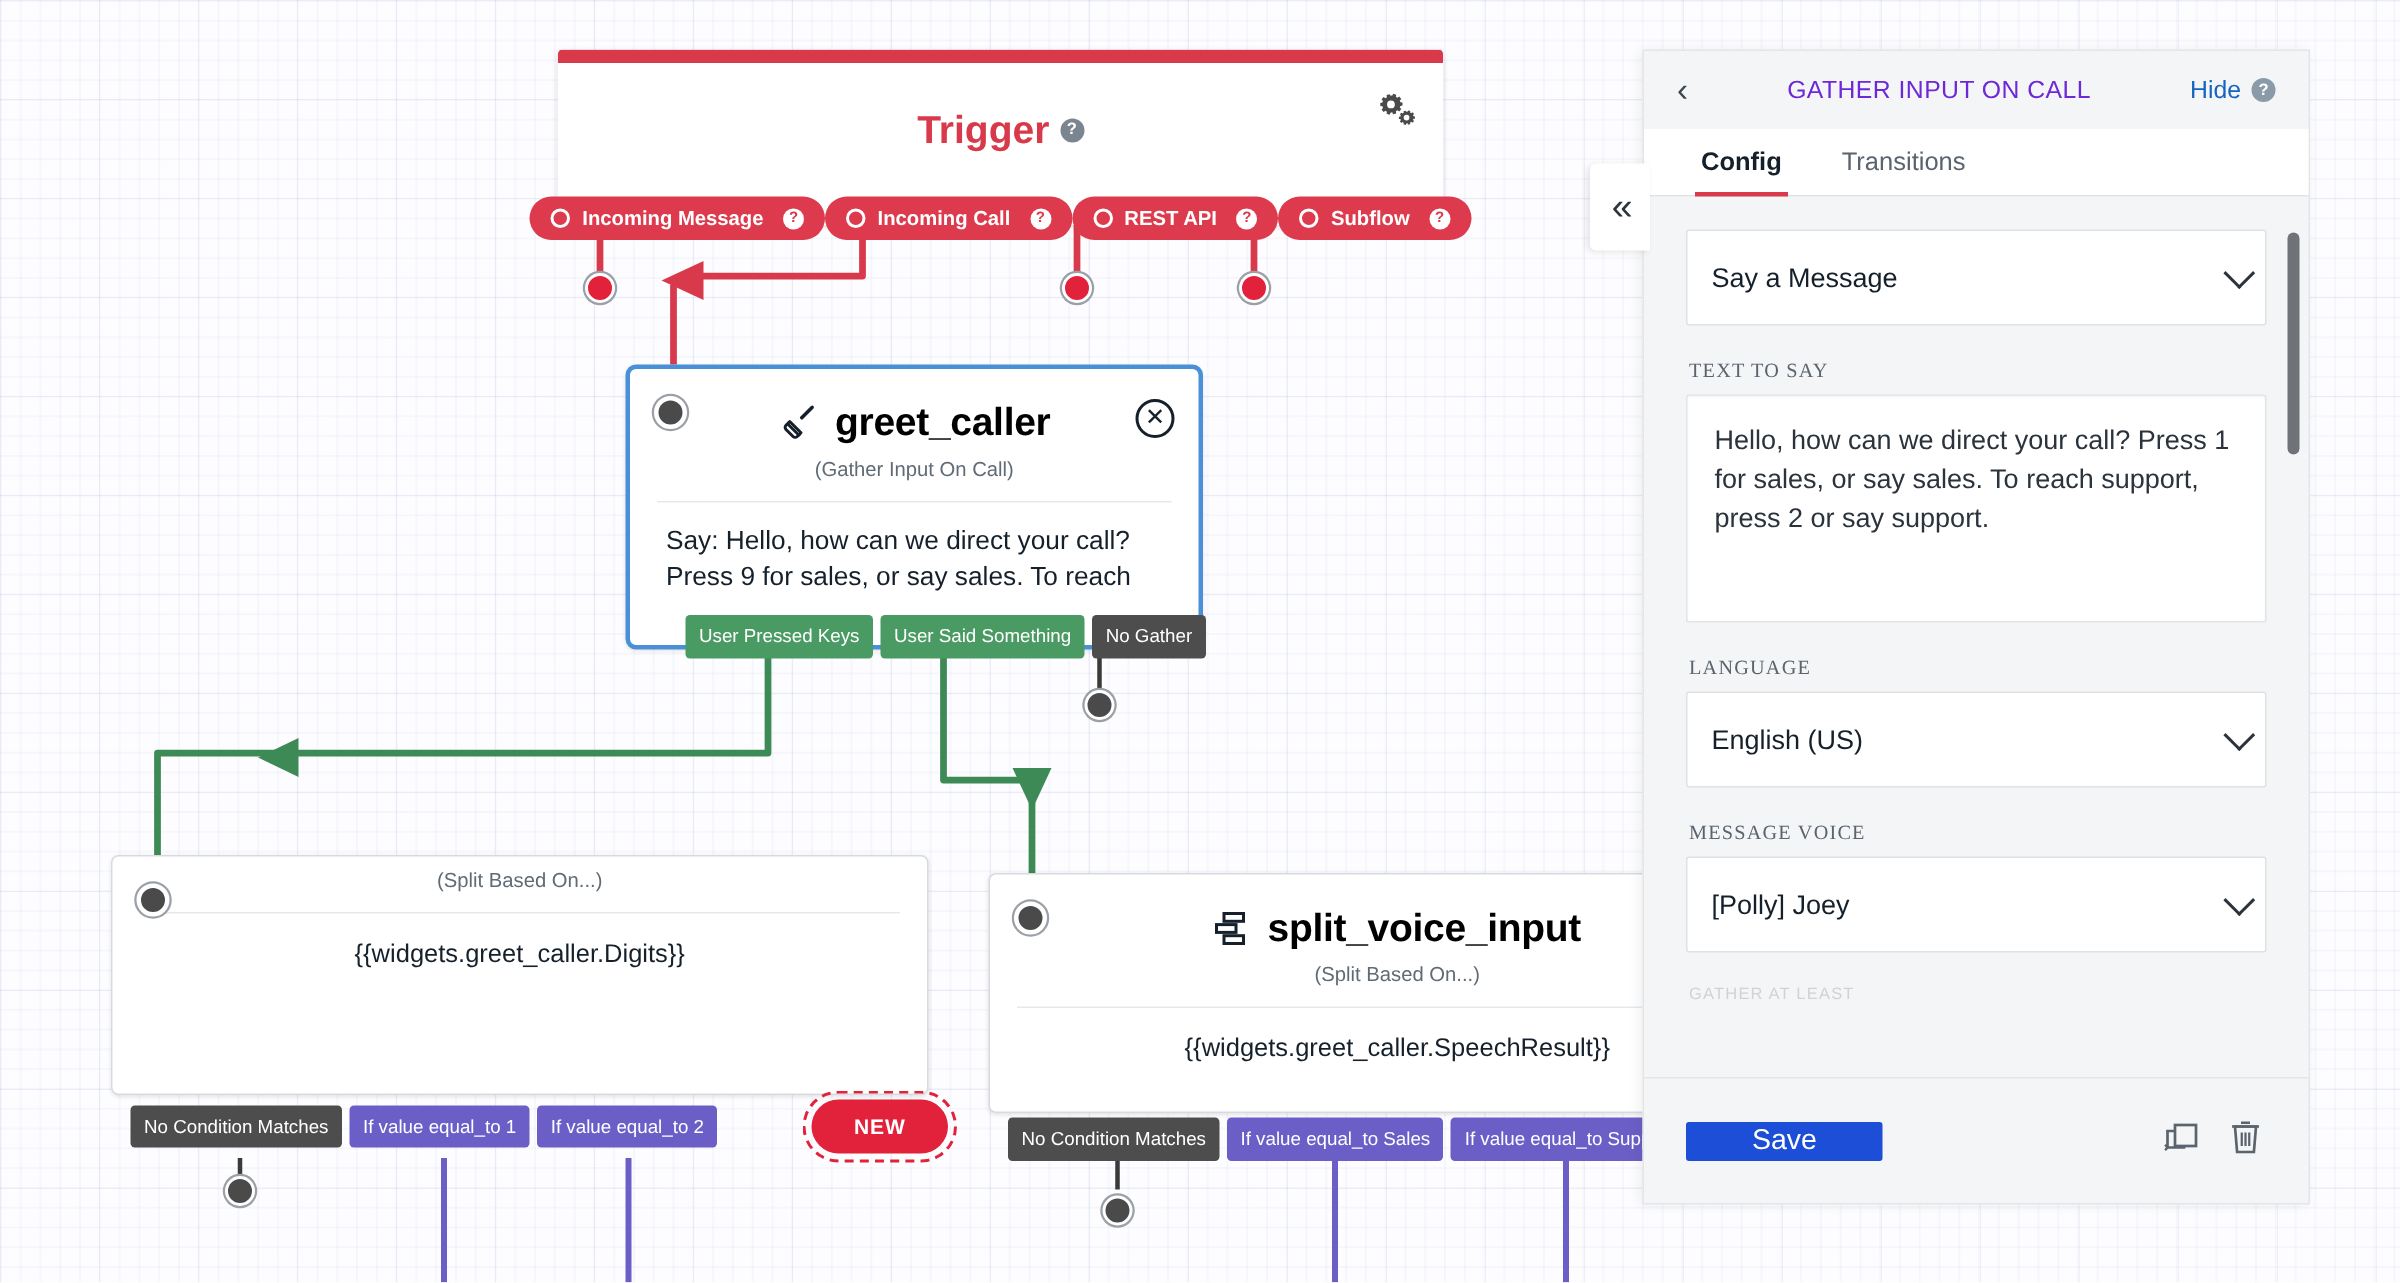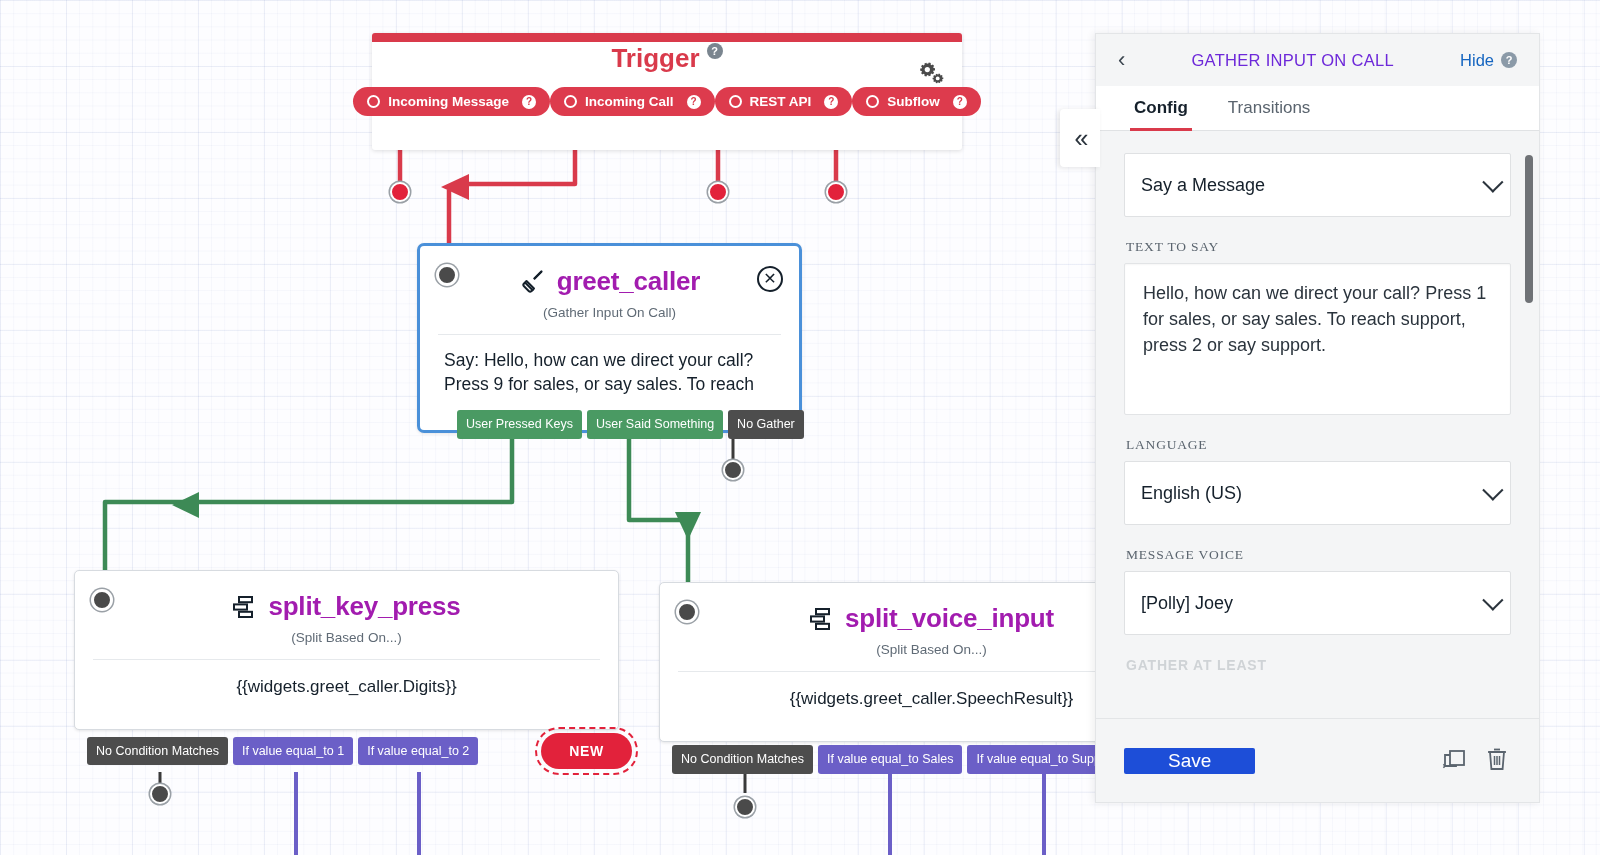--- a/index.html
+++ b/index.html
@@ -30,21 +30,21 @@
   
   .node {
     position:absolute; background:#fff;
     border:1px solid #d7dbe0; border-radius:5px;
     box-shadow:0 1px 3px rgba(0,0,0,.10);
   }
   .node.selected { border:3px solid #4a90d9; border-radius:7px; }
 
   .node-title {
     display:flex; align-items:center; justify-content:center;
-    font-size:26px; font-weight:700; color:#a21caf;
+    font-size:26px; font-weight:700; color:#000000;
     letter-spacing:-0.2px; padding-top:20px;
   }
   .node-title .tico { margin-right:10px; display:inline-flex; }
   .node-sub {
     text-align:center; color:#606b76; font-size:13.5px;
     margin-top:8px; padding-bottom:14px;
   }
   .node-divider { height:1px; background:#e6e9ec; margin:0 18px; }
   .node-body {
     text-align:center; font-size:17px; color:#15202b;
@@ -91,33 +91,33 @@
 
   
   #trigger {
     position:absolute; left:372px; top:33px; width:590px; height:117px;
     background:#fff; border-radius:3px;
     box-shadow:0 1px 4px rgba(0,0,0,.13);
     border-top:9px solid #d93a4b;
   }
   #trigger .t-title {
     text-align:center; color:#d93a4b; font-size:26px; font-weight:700;
-    margin-top:1px; display:flex; justify-content:center;
+    margin-top:29px; display:flex; align-items:center; justify-content:center;
   }
   .qmark {
     display:inline-flex; align-items:center; justify-content:center;
     width:16px; height:16px; border-radius:50%;
     background:#7a858f; color:#fff; font-size:11px; font-weight:700;
     margin-left:7px; line-height:1;
   }
   .qmark.sm { width:14px; height:14px; font-size:10px; margin-left:5px; }
   .qmark.white { background:#fff; color:#d93a4b; }
   .qmark.blue { background:#8b9aa8; }
   #trigger .t-row {
-    display:flex; justify-content:center; margin-top:13px;
+    display:flex; justify-content:center; margin-top:29px;
   }
   .tpill {
     display:flex; align-items:center; gap:8px;
     background:#dd3b4d; color:#fff; border-radius:18px;
     padding:7px 14px; font-size:13.5px; font-weight:700; cursor:pointer;
     white-space:nowrap;
   }
   .tpill .ring {
     width:13px; height:13px; border-radius:50%;
     border:2.2px solid #fff; flex:none;
@@ -175,21 +175,21 @@
     min-height:152px; padding:16px 18px; font-size:18px;
     color:#2b343d; line-height:1.45;
     box-shadow:inset 0 1px 2px rgba(0,0,0,.04);
   }
   #panel-fade {
     position:absolute; left:0; right:0; bottom:0; height:44px;
     background:linear-gradient(to bottom, rgba(244,245,246,0), #f4f5f6 72%);
     pointer-events:none;
   }
   .ghost-label {
-    font-size:14px; color:#cfd3d6; letter-spacing:.8px; margin:22px 0 8px 2px;font-weight:bold;
+    font-size:11px; color:#cfd3d6; letter-spacing:.8px; margin:22px 0 8px 2px;
   }
   #panel-scroll {
     position:absolute; right:6px; top:24px; width:8px; height:148px;
     background:#6f7276; border-radius:4px; cursor:pointer;
   }
   #panel-foot {
     flex:none; height:84px; border-top:1px solid #e3e5e7;
     display:flex; align-items:center; padding:0 28px; gap:14px;
   }
   #save-btn {
@@ -303,30 +303,20 @@
   </div>
   <div class="pills" style="left:437px; top:410px;padding-left:20px;">
     <span class="pill green">User Pressed Keys</span>
     <span class="pill green">User Said Something</span>
     <span class="pill dark">No Gather</span>
   </div>
   <div class="endcap" style="left:723px;top:460px;"></div>
 
   <div class="node" style="left:74px; top:570px; width:545px; height:160px;">
     <div class="in-dot"></div>
-    <div class="node-title">
-      <span class="tico">
-        <svg width="26" height="24" viewBox="0 0 26 24">
-          <rect x="7" y="2" width="13" height="5.2" fill="none" stroke="#15202b" stroke-width="2"></rect>
-          <rect x="2" y="9.4" width="13" height="5.2" fill="none" stroke="#15202b" stroke-width="2"></rect>
-          <rect x="7" y="16.8" width="13" height="5.2" fill="none" stroke="#15202b" stroke-width="2"></rect>
-        </svg>
-      </span>
-      <span>split_key_press</span>
-    </div>
     <div class="node-sub">(Split Based On...)</div>
     <div class="node-divider"></div>
     <div class="node-body">{{widgets.greet_caller.Digits}}</div>
   </div>
   <div class="pills" style="left:87px; top:733px; align-items:center;">
     <span class="pill dark">No Condition Matches</span>
     <span class="pill purple">If value equal_to 1</span>
     <span class="pill purple">If value equal_to 2</span>
     <span class="pill newbtn" style="margin-left:58px;">NEW</span>
   </div>

